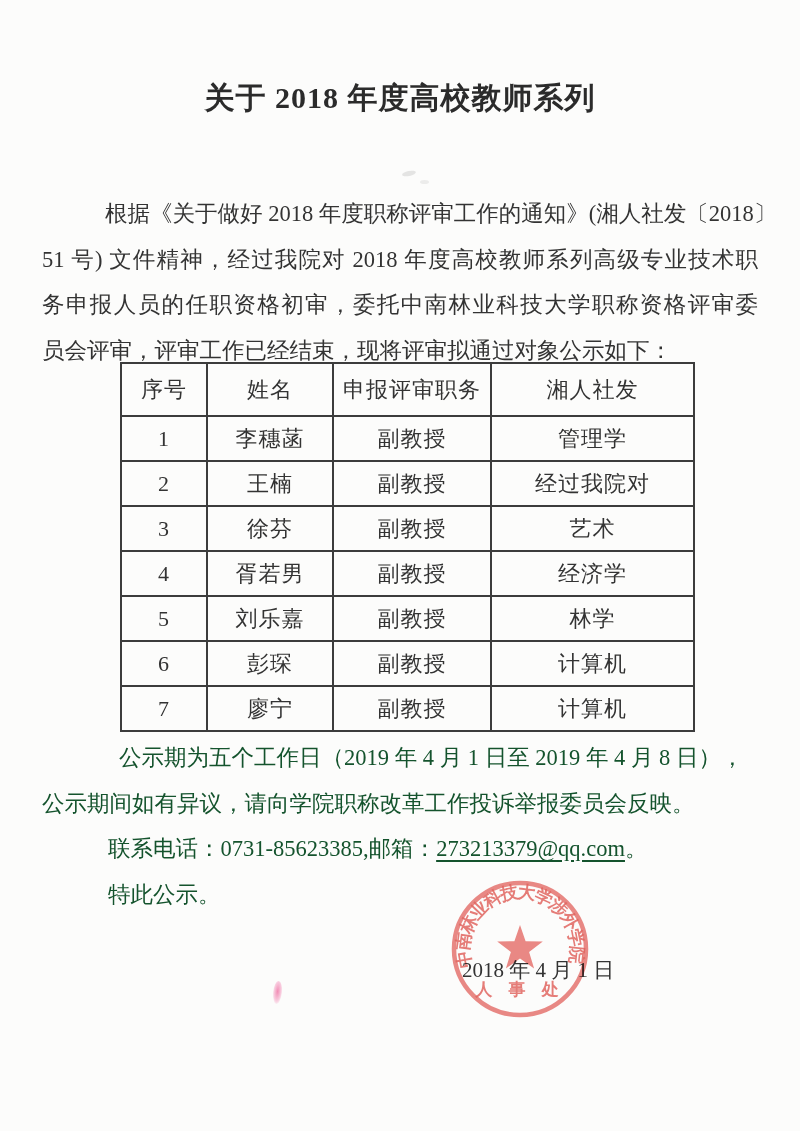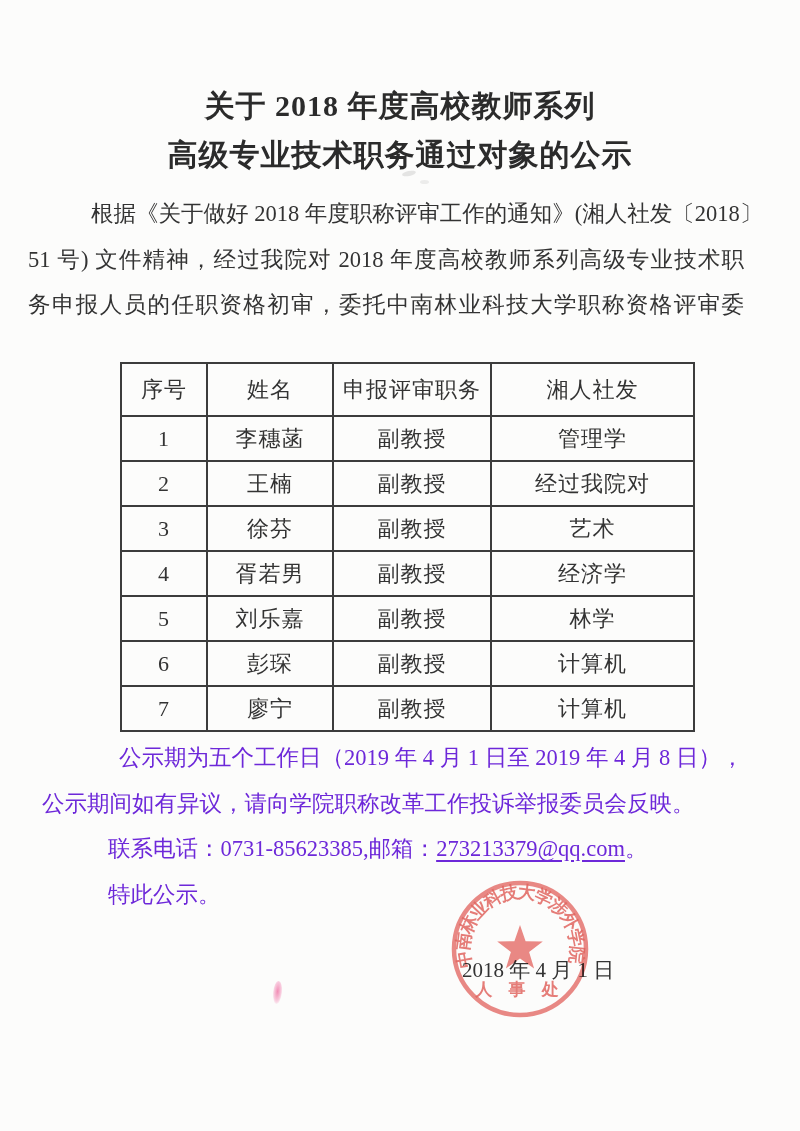--- a/index.html
+++ b/index.html
@@ -6,28 +6,28 @@
   .page{
     position:relative;
     width:800px;height:1131px;
     background:#fcfcfb;
     font-family:"Liberation Serif","DejaVu Serif",serif;
     color:#2e2e2e;
     overflow:hidden;
   }
   
   .title-block{
-    position:absolute;top:81px;left:0;width:100%;
+    position:absolute;top:73px;left:0;width:100%;
     text-align:center;font-weight:700;
     font-size:30px;line-height:49px;letter-spacing:1px;
     color:#2b2b2b;
   }
   
   .para{
-    position:absolute;top:191px;left:28px;width:716px;
+    position:absolute;top:191px;left:42px;width:716px;
     font-size:22.5px;line-height:45.5px;color:#333;
   }
   .para .ln{white-space:nowrap;}
   .para .just{text-align:justify;text-align-last:justify;}
   .para .indent{text-indent:63px;}
   
   table.notice-table{
     position:absolute;top:362px;left:120px;
     border-collapse:collapse;
     table-layout:fixed;
@@ -41,21 +41,21 @@
   }
   table.notice-table th{height:51px;}
   table.notice-table td{height:43px;}
   .col-no{width:86px;}
   .col-name{width:126px;}
   .col-title{width:158px;}
   .col-major{width:203px;}
   
   .after-block{
     position:absolute;top:735px;left:42px;width:716px;
-    font-size:22.5px;line-height:45.5px;color:#6d28d9;
+    font-size:22.5px;line-height:45.5px;color:#14532d;
   }
   .after-block .ln{white-space:nowrap;}
   .ind-a{padding-left:77px;}
   .ind-b{padding-left:66px;}
   .email{text-decoration:underline;text-underline-offset:4px;}
   
   .sig-line{
     position:absolute;top:911px;left:351px;
     font-size:21px;letter-spacing:-0.5px;color:#333;white-space:nowrap;
   }
@@ -80,27 +80,27 @@
   .speck2{position:absolute;left:420px;top:180px;width:9px;height:4px;
     background:rgba(120,120,120,.12);border-radius:50%;}
 </style>
 </head>
 <body>
 
 <div class="page">
 
   <div class="title-block">
     <div>关于 2018 年度高校教师系列</div>
-    <div>高级专业技术职务通过对象的公示</div>
   </div>
 
   <div class="para">
     <div class="ln just indent">根据《关于做好 2018 年度职称评审工作的通知》(湘人社发〔2018〕</div>
     <div class="ln just">51 号) 文件精神，经过我院对 2018 年度高校教师系列高级专业技术职</div>
     <div class="ln just">务申报人员的任职资格初审，委托中南林业科技大学职称资格评审委</div>
+    <div class="ln">员会评审，评审工作已经结束，现将评审拟通过对象公示如下：</div>
   </div>
 
   <table class="notice-table">
     <colgroup>
       <col class="col-no">
         <col class="col-name">
         <col class="col-title">
         <col class="col-major">
     </colgroup>
     <thead>

